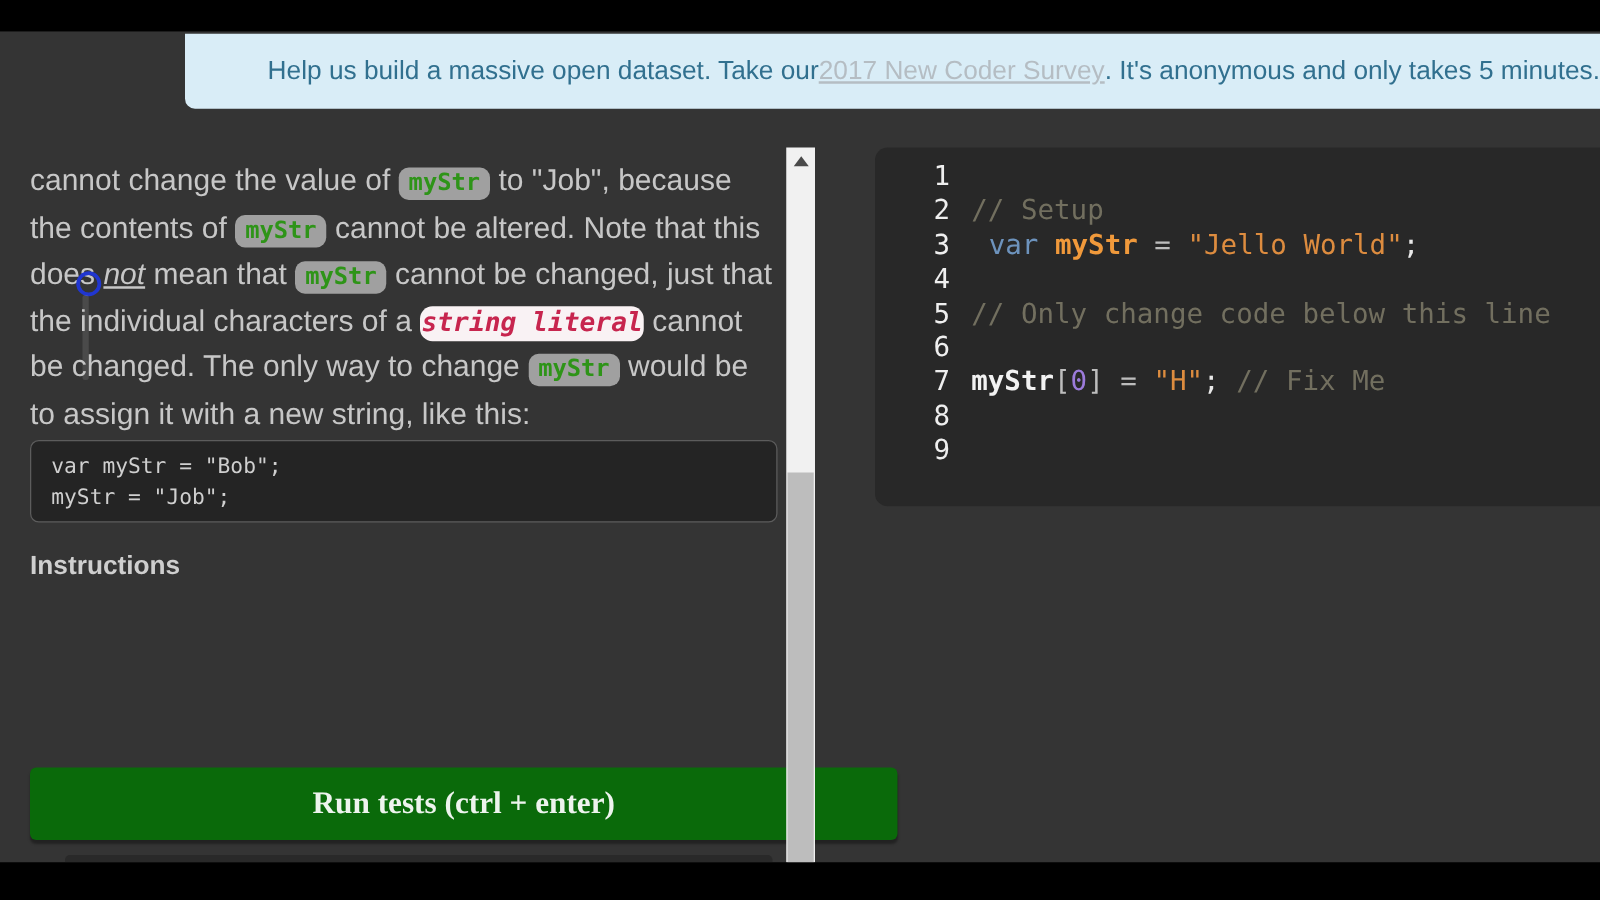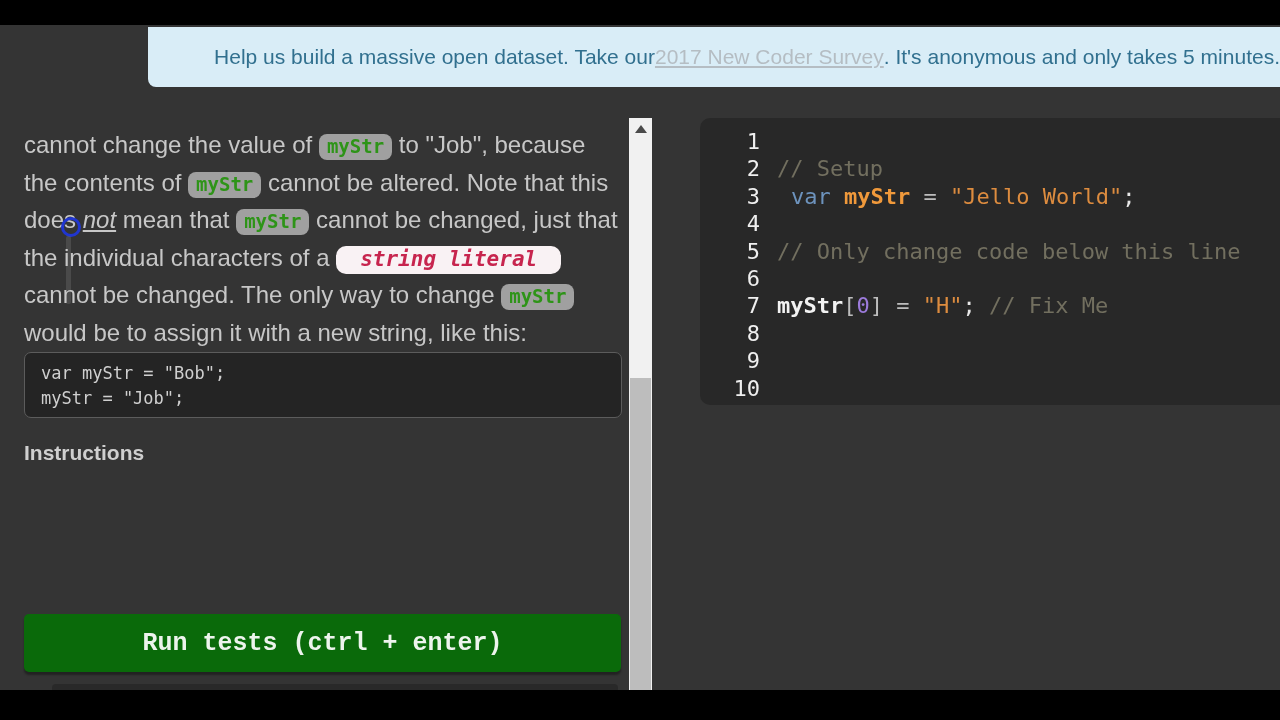--- a/index.html
+++ b/index.html
@@ -14,31 +14,31 @@
     border-radius:0 0 0 8px;display:flex;align-items:center;box-sizing:border-box;padding-left:22px;
     font-size:21px;color:#31708f;justify-content:flex-end;}
   .banner a{color:#b5bdc3;text-decoration:underline;cursor:pointer;}
 
   
   .lesson-desc{position:absolute;left:24px;top:102px;width:597px;font-size:24px;line-height:35.5px;color:#c7c7c7;}
   .seg-em{font-style:italic;text-decoration:underline;}
   .seg-code{background:#a0a0a0;color:#2e9418;font-family:"DejaVu Sans Mono",monospace;font-weight:bold;
     font-size:19px;padding:1px 8px 3px;border-radius:8px;white-space:nowrap;}
   .seg-code-red{background:#f9f2f4;color:#c7254e;font-family:"DejaVu Sans Mono",monospace;font-style:italic;
-    font-weight:bold;font-size:21px;padding:1px 24px 3px;border-radius:10px;white-space:nowrap;}
+    font-weight:bold;font-size:21px;padding:1px 1px 3px;border-radius:10px;white-space:nowrap;}
 
   .code-block{position:absolute;left:24px;top:327px;width:598px;height:66px;box-sizing:border-box;
     background:#242424;border:1px solid #5c5c5c;border-radius:7px;padding:8px 16px;
     font-family:"DejaVu Sans Mono",monospace;font-size:17px;line-height:25px;color:#cfcfcf;}
 
   .instructions-title{position:absolute;left:24px;top:416px;margin:0;font-size:21px;font-weight:600;color:#cfcfcf;}
   .instructions-text{position:absolute;left:24px;top:470px;width:600px;font-size:24px;line-height:36px;color:#c7c7c7;}
 
-  .run-button{position:absolute;left:24px;top:589px;width:597px;height:58px;background:#0a6a0a;border:none;
-    border-radius:5px;color:#edf4ed;font-size:25px;font-weight:bold;font-family:Liberation Mono, monospace;
+  .run-button{position:absolute;left:24px;top:589px;width:694px;height:58px;background:#0a6a0a;border:none;
+    border-radius:5px;color:#edf4ed;font-size:25px;font-weight:bold;font-family:Liberation Serif, serif;
     box-shadow:0 3px 2px rgba(0,0,0,0.35);cursor:pointer;}
   .next-sliver{position:absolute;left:52px;top:659px;width:566px;height:6px;background:#292929;border-radius:4px 4px 0 0;}
 
   
   .scrollbar{position:absolute;left:629px;top:93px;width:23px;height:572px;background:#f1f1f1;}
   .scroll-arrow{width:0;height:0;border-left:6px solid transparent;border-right:6px solid transparent;
     border-bottom:8px solid #4a4a4a;margin:7px auto 0;}
   .scroll-thumb{position:absolute;left:1px;top:260px;width:21px;height:312px;background:#bdbdbd;}
 
   
@@ -125,24 +125,20 @@
         <span class="ed-code"><span class="tk-defwhite">myStr</span><span class="tk-op">[</span><span class="tk-num">0</span><span class="tk-op">]</span><span class="tk-op"> = </span><span class="tk-str">"H"</span><span class="tk-plain">; </span><span class="tk-comment">// Fix Me</span></span>
       </div>
       <div class="ed-row">
         <span class="ed-gutter">8</span>
         <span class="ed-code"></span>
       </div>
       <div class="ed-row">
         <span class="ed-gutter">9</span>
         <span class="ed-code"></span>
       </div>
-      <div class="ed-row">
-        <span class="ed-gutter">10</span>
-        <span class="ed-code"></span>
-      </div>
     </div>
 
   <div class="click-ring"></div>
   <div class="cursor-trail"></div>
 
 </div>
 
 <div class="letterbox bottom"></div>
 
 </body></html>

